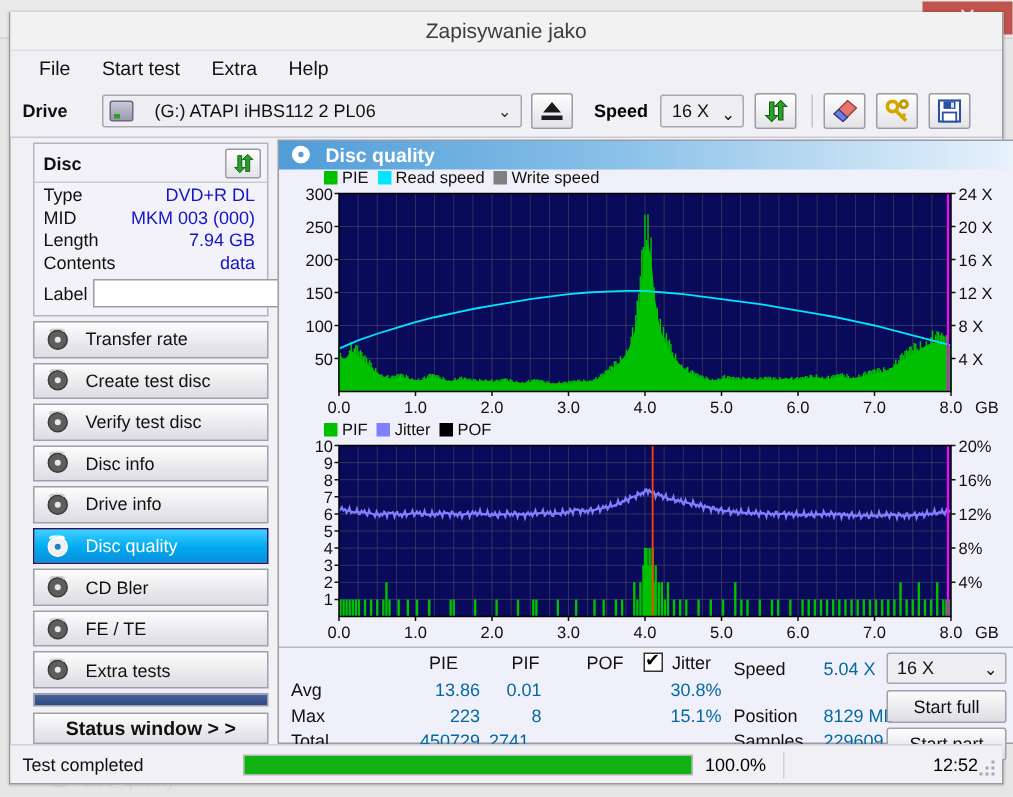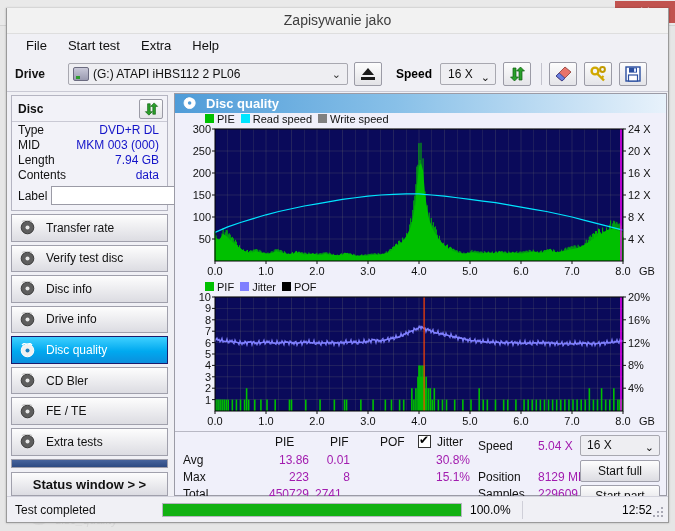--- a/index.html
+++ b/index.html
@@ -81,21 +81,21 @@
     height: 36px; background: #f0f0f5;
     display: flex; align-items: center; padding: 0 8px;
     border-bottom: 1px solid #c9c9d4;
     position: relative;
   }
   .tb-label { font-weight: bold; font-size: 12px; color: #111; margin-right: 23px; }
   #drive-combo {
     width: 280px; height: 22px; background: #eeeef2;
     border: 1px solid #a8a8b0; border-radius: 2px;
     display: flex; align-items: center; padding: 0 2px;
-    position: relative; font-size: 12px; color: #111;
+    position: relative; font-size: 12px; color: #111; gap: 10px;
   }
   #drive-combo .arrow {
     position: absolute; right: 6px; top: 4px;
     font-size: 11px; color: #333;
   }
   .drive-icon {
     width: 16px; height: 14px; margin: 0 4px 0 2px; position: relative;
     background: linear-gradient(#c8c8d8,#9a9ab0);
     border: 1px solid #6b6b80; border-radius: 2px;
   }
@@ -136,20 +136,21 @@
     display: flex; align-items: center; justify-content: center;
   }
   .tb-sep {
     width: 1px; height: 22px; background: #c2c2cc; margin-left: 10px;
   }
 
   
   #body {
     position: absolute; left: 0; top: 85px; right: 0; bottom: 26px;
     display: flex;
+    padding-left: 11px;
   }
 
   
   #sidebar {
     width: 165px; padding: 2px 4px 0 4px;
     background: #f0f0f5;
     display: flex; flex-direction: column;
   }
   #disc-panel {
     border: 1px solid #b5b5c2; background: #f2f2f8;
@@ -238,21 +239,21 @@
 
   
   #stats {
     border-top: 1px solid #b8b8c4;
     padding: 3px 0 0 0;
     font-size: 12px;
     position: relative; height: 74px;
   }
   .st { position: absolute; white-space: nowrap; }
   .st.k { color: #111; }
-  .st.v { color: #a21caf; }
+  .st.v { color: #0369a1; }
   #jitter-check {
     position: absolute; width: 13px; height: 13px;
     background: #fff; border: 1px solid #333;
   }
   #jitter-check::after {
     content: "✔"; position: absolute; left: 0px; top: -3px;
     font-size: 12px; color: #000; line-height: 14px;
   }
   #stat-speed-combo {
     position: absolute; right: 6px; top: 3px;
@@ -410,20 +411,28 @@
         </div>
       </div>
 
       <div class="nav-btn">
         <svg width="17" height="15" viewBox="0 0 17 15">
           <circle cx="7.5" cy="7.5" r="6.3" fill="#5e5e5e" stroke="#3b3b3b" stroke-width="1"></circle>
           <circle cx="7.5" cy="7.5" r="2" fill="#e8e8e8"></circle>
           <path d="M2 2 A7 7 0 0 1 12 2" fill="none" stroke="#cfcfcf" stroke-width="1.4"></path>
         </svg>
         <span>Transfer rate</span>
+      </div>
+      <div class="nav-btn">
+        <svg width="17" height="15" viewBox="0 0 17 15">
+          <circle cx="7.5" cy="7.5" r="6.3" fill="#5e5e5e" stroke="#3b3b3b" stroke-width="1"></circle>
+          <circle cx="7.5" cy="7.5" r="2" fill="#e8e8e8"></circle>
+          <path d="M2 2 A7 7 0 0 1 12 2" fill="none" stroke="#cfcfcf" stroke-width="1.4"></path>
+        </svg>
+        <span>Create test disc</span>
       </div>
       <div class="nav-btn">
         <svg width="17" height="15" viewBox="0 0 17 15">
           <circle cx="7.5" cy="7.5" r="6.3" fill="#5e5e5e" stroke="#3b3b3b" stroke-width="1"></circle>
           <circle cx="7.5" cy="7.5" r="2" fill="#e8e8e8"></circle>
           <path d="M2 2 A7 7 0 0 1 12 2" fill="none" stroke="#cfcfcf" stroke-width="1.4"></path>
         </svg>
         <span>Verify test disc</span>
       </div>
       <div class="nav-btn">

